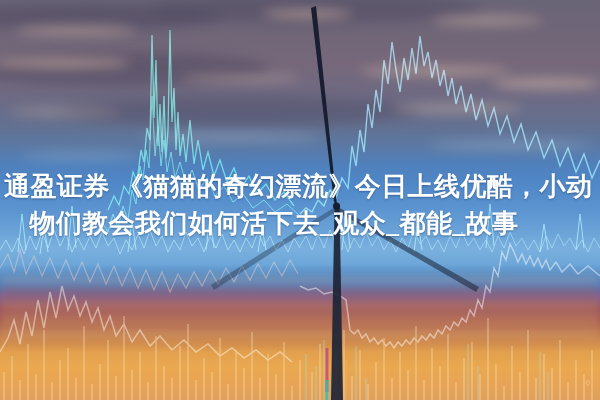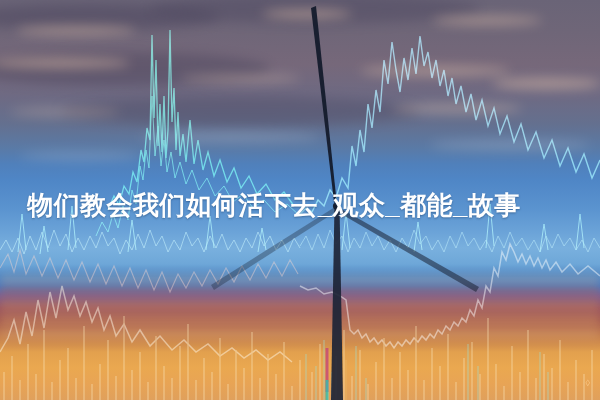--- a/index.html
+++ b/index.html
@@ -60,21 +60,21 @@
     position:absolute;left:0;top:163px;width:600px;height:84px;
     display:flex;flex-direction:column;justify-content:center;
     z-index:9;
   }
   .cap-line{
     color:#ffffff;font-weight:700;font-size:26px;line-height:38px;
     letter-spacing:.4px;white-space:nowrap;
     text-shadow:0 1px 2px rgba(20,50,90,.45);
   }
   #cap1{text-align:left;padding-left:4px;}
-  #cap2{text-align:center;padding-right:52px;}
+  #cap2{text-align:center;padding-right:52px;font-family:Liberation Serif, serif;}
 
   #mark{
     position:absolute;right:10px;bottom:12px;
     font-size:9px;color:rgba(255,210,150,.75);
     z-index:9;
   }
 </style>
 </head>
 <body>
 
@@ -244,18 +244,19 @@
     <circle cx="336.5" cy="206" r="3.6" fill="#151c2d" opacity="0.95"></circle>
 
     <g>
       <line x1="327" y1="348" x2="327" y2="392" stroke="#c0407c" stroke-width="3" opacity="0.75"></line>
       <line x1="327" y1="380" x2="327" y2="400" stroke="#2fbfb0" stroke-width="3" opacity="0.8"></line>
       <line x1="346" y1="360" x2="346" y2="400" stroke="#e8b060" stroke-width="2" opacity="0.6"></line>
     </g>
   </svg>
 
   <div id="caption">
+    <div class="cap-line" id="cap1">通盈证券 《猫猫的奇幻漂流》今日上线优酷，小动</div>
     <div class="cap-line" id="cap2">物们教会我们如何活下去_观众_都能_故事</div>
   </div>
 
   <div id="mark">◊</div>
 
 </div>
 
 </body></html>

